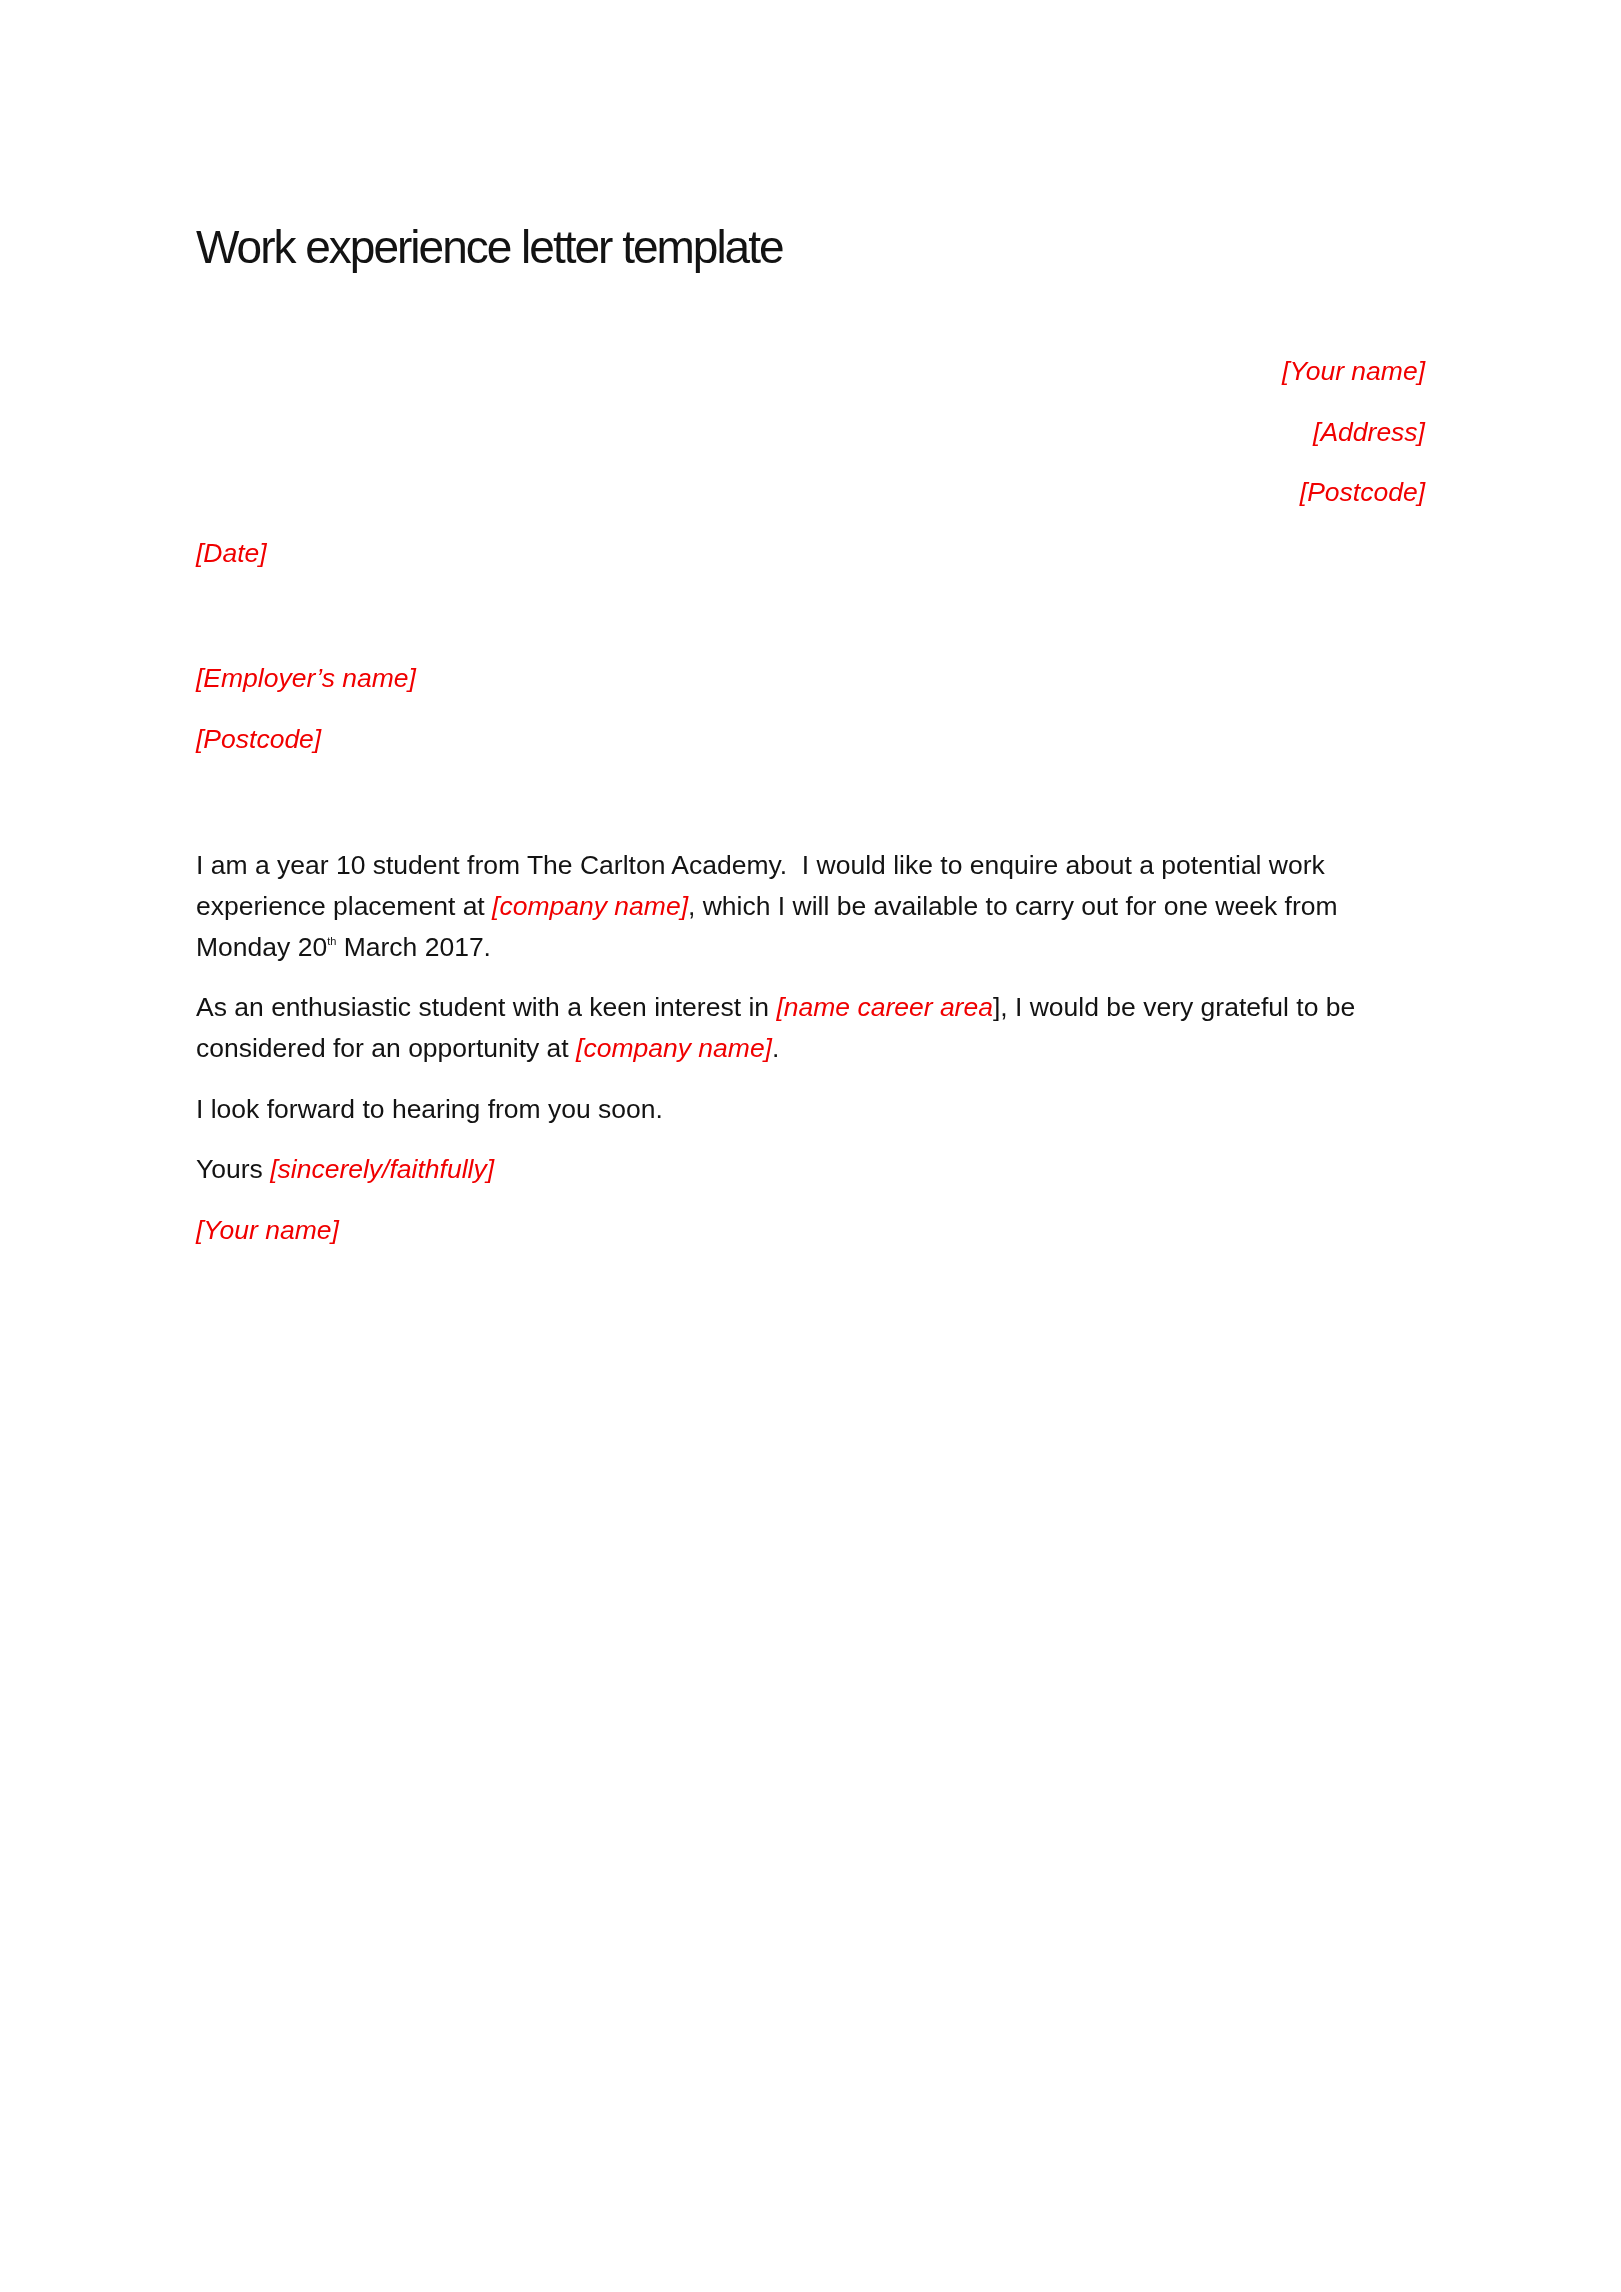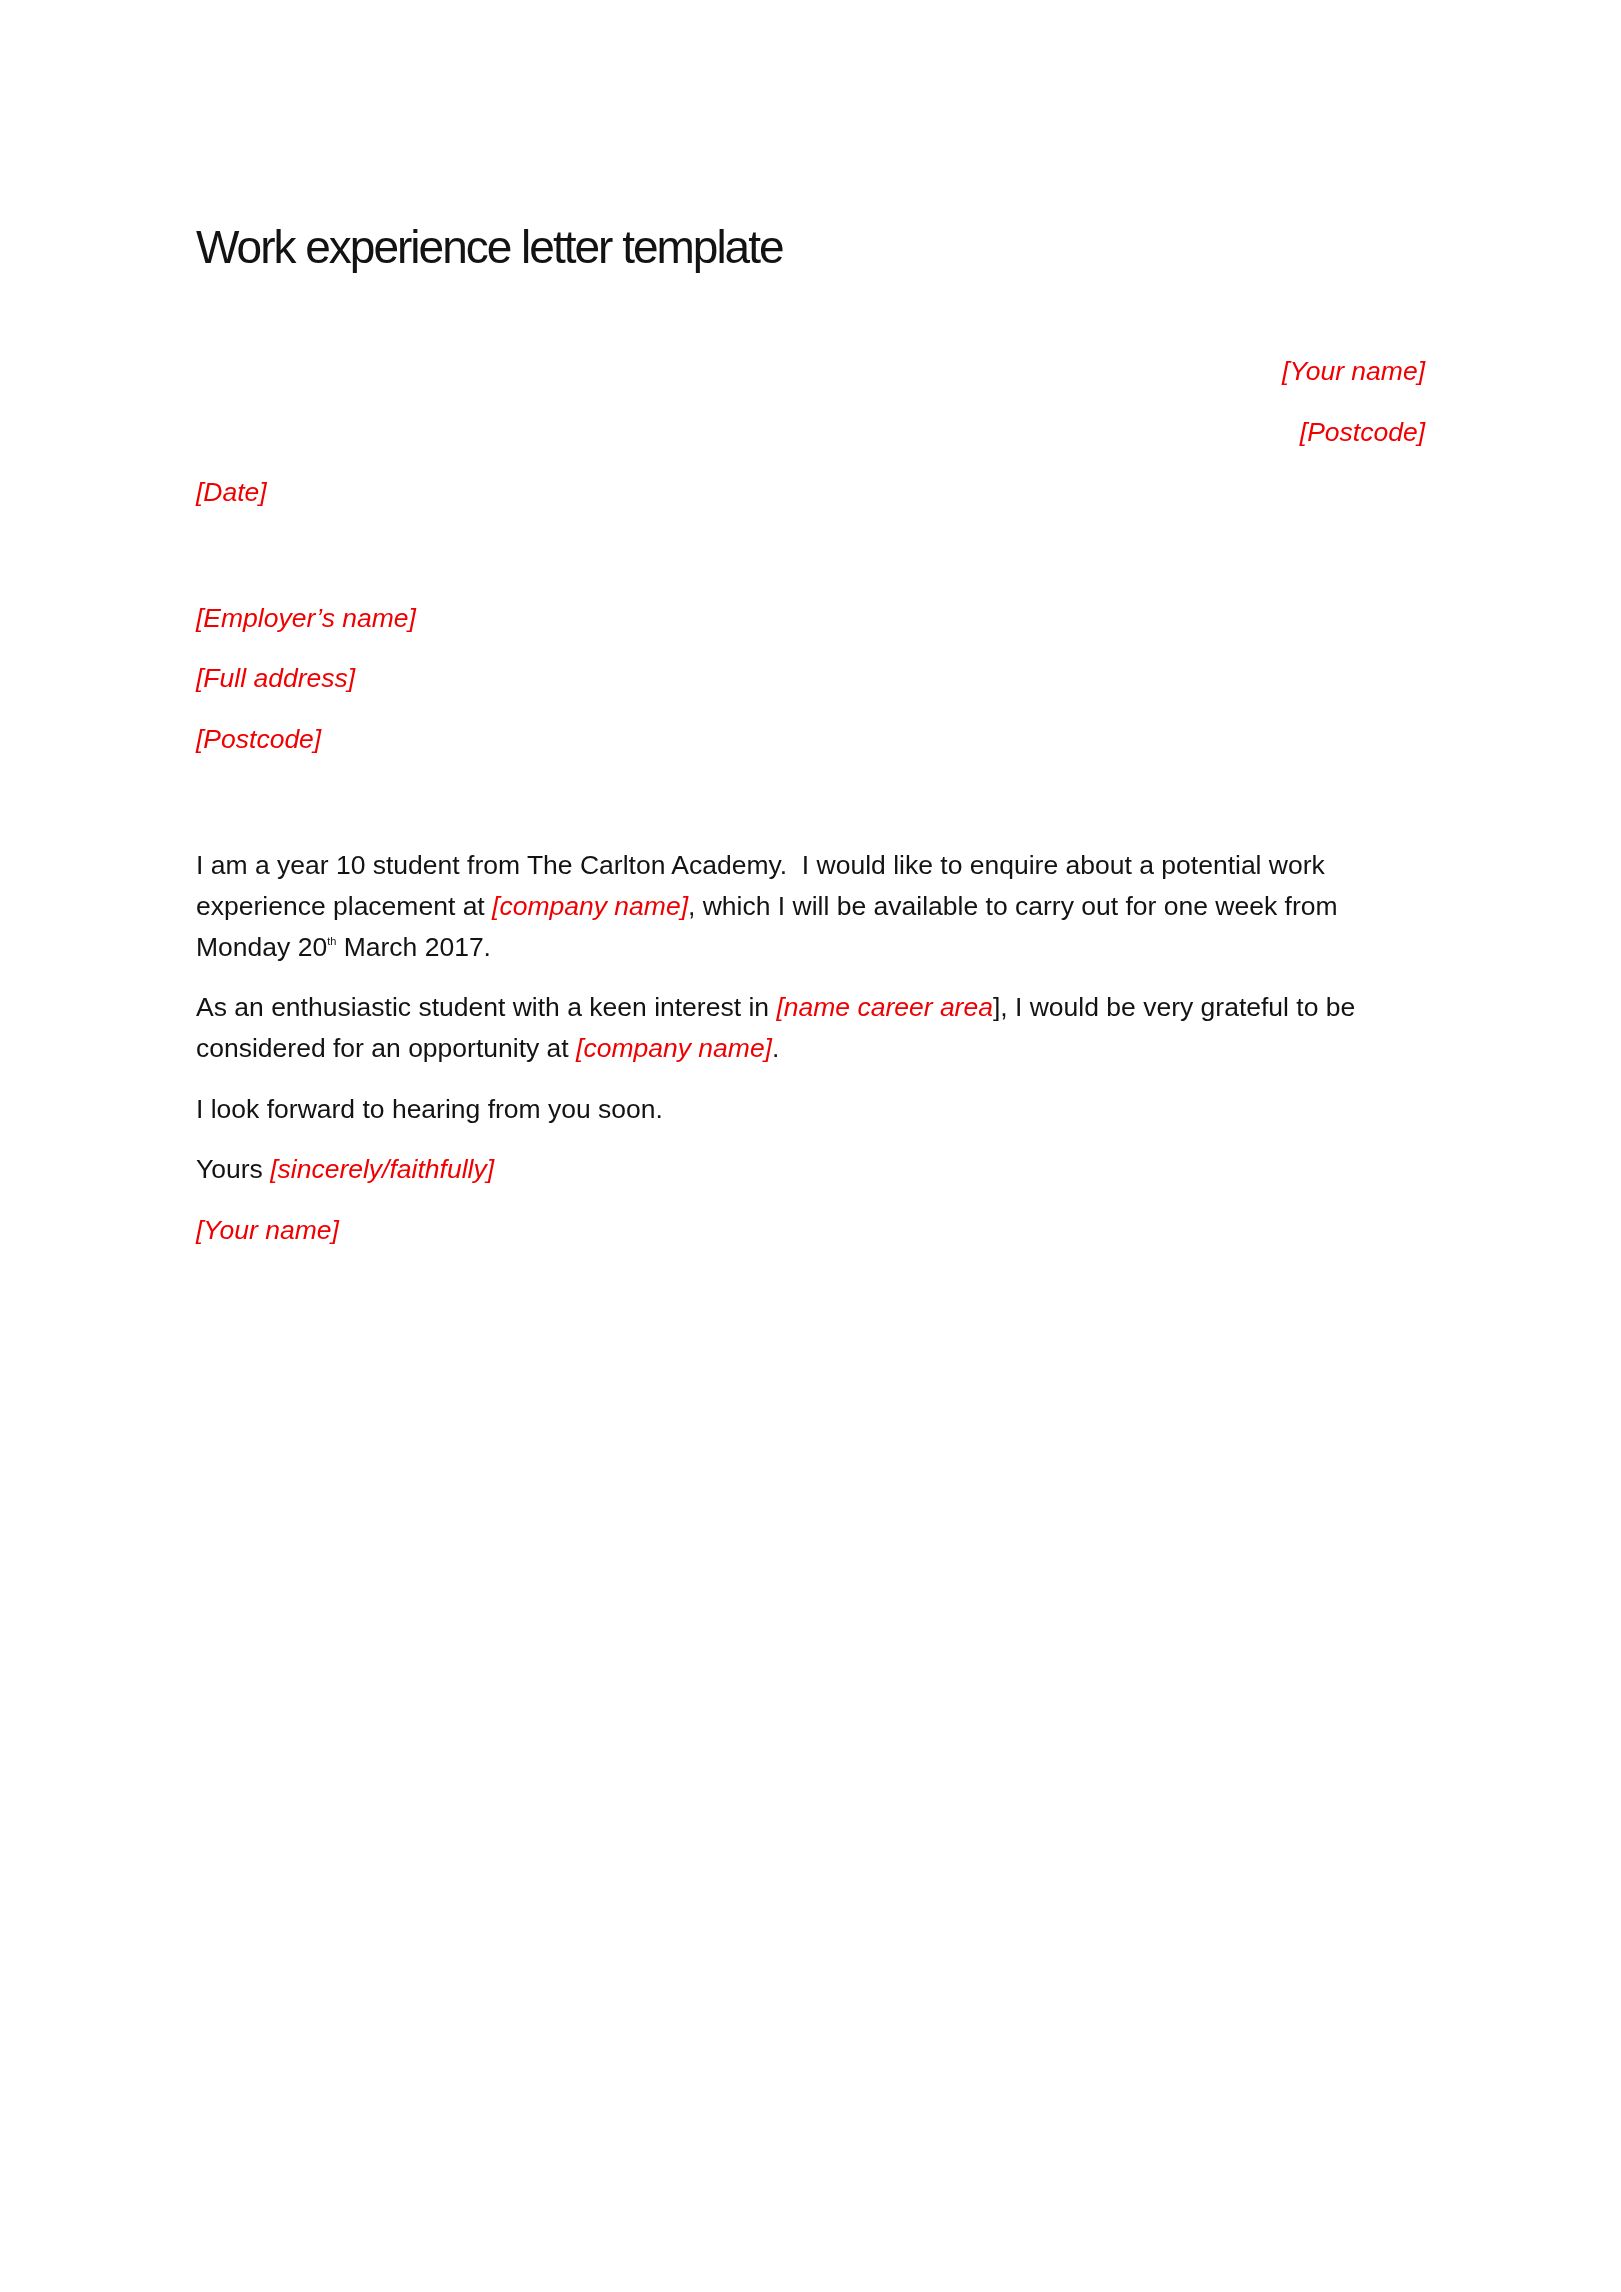--- a/index.html
+++ b/index.html
@@ -24,28 +24,28 @@
   .spacer { height:65px; }
 </style>
 </head>
 <body>
 
 <div class="page">
 
   <h1 class="title">Work experience letter template</h1>
 
   <p class="para right"><span class="red">[Your name]</span></p>
+  <p class="para right"><span class="red">[Address]</span></p>
   <p class="para right"><span class="red">[Postcode]</span></p>
 
   <p class="para"><span class="red">[Date]</span></p>
 
   <div class="spacer"></div>
 
   <p class="para"><span class="red">[Employer’s name]</span></p>
-  <p class="para"><span class="red">[Full address]</span></p>
   <p class="para"><span class="red">[Postcode]</span></p>
 
   <div class="spacer"></div>
 
 
   <p class="para"><span>I am a year 10 student from The Carlton Academy.  I would like to enquire about a potential work
 experience placement at </span><span class="red">[company name]</span><span>, which I will be available to carry out for one week from
 Monday 20</span><sup>th</sup><span> March 2017.</span></p>
   <p class="para"><span>As an enthusiastic student with a keen interest in </span><span class="red">[name career area</span><span>], I would be very grateful to be
 considered for an opportunity at </span><span class="red">[company name]</span><span>.</span></p>

